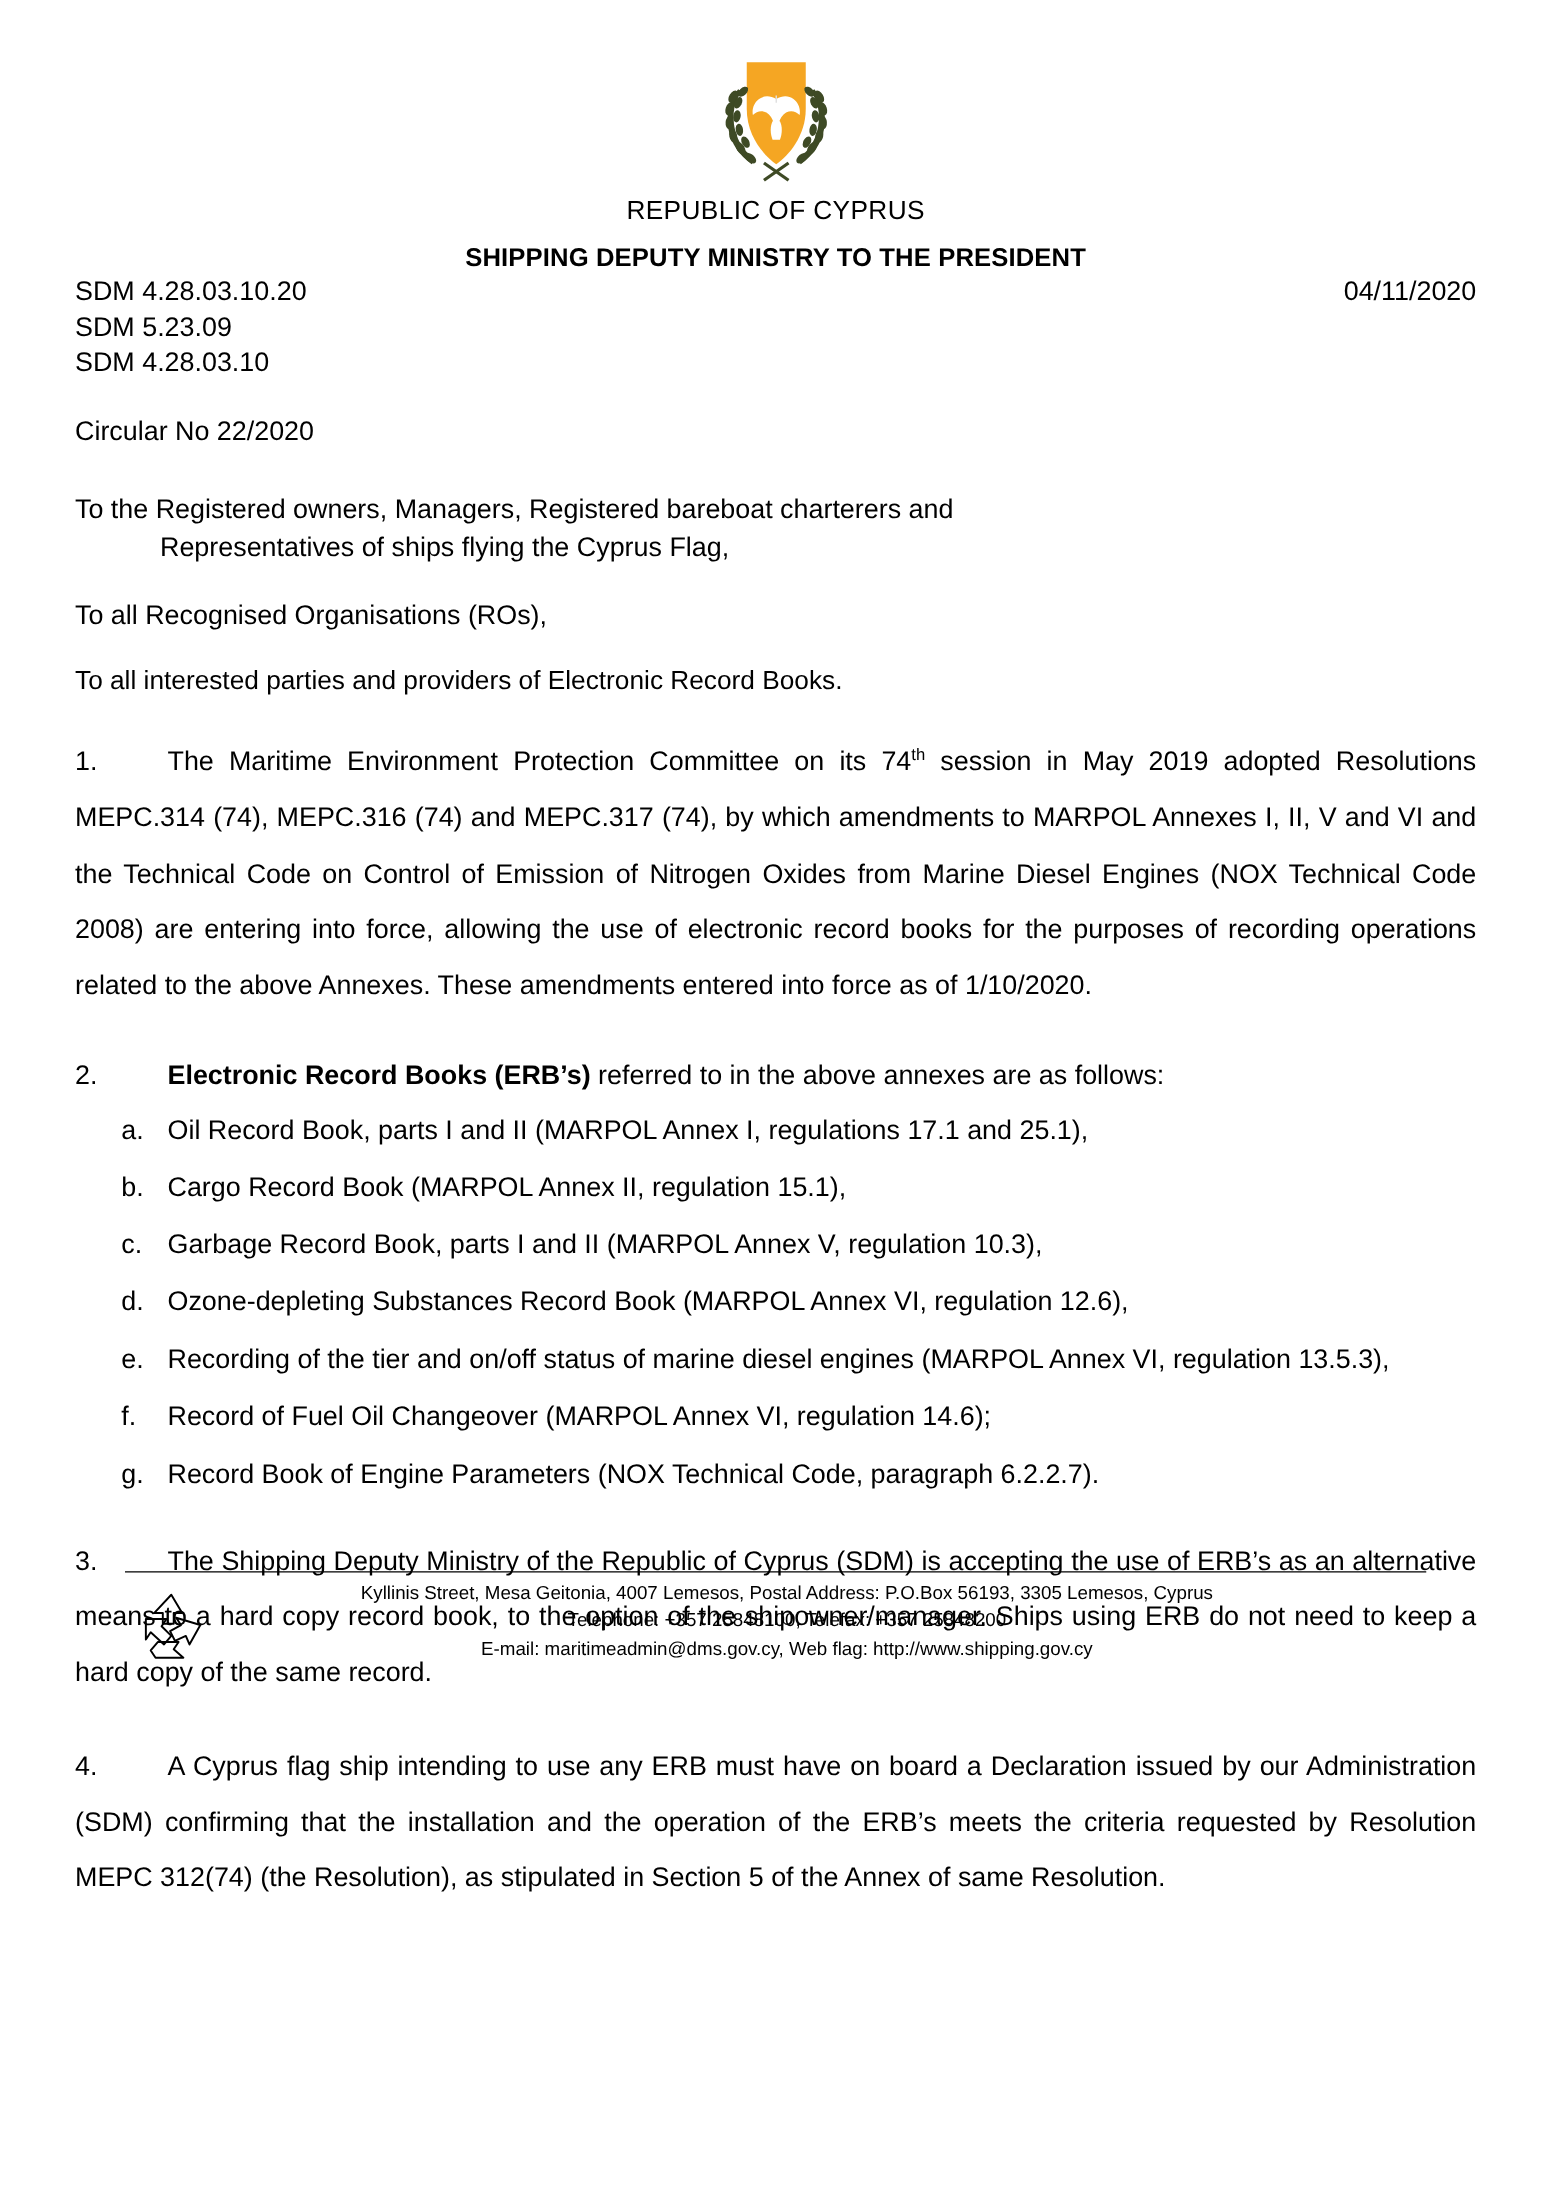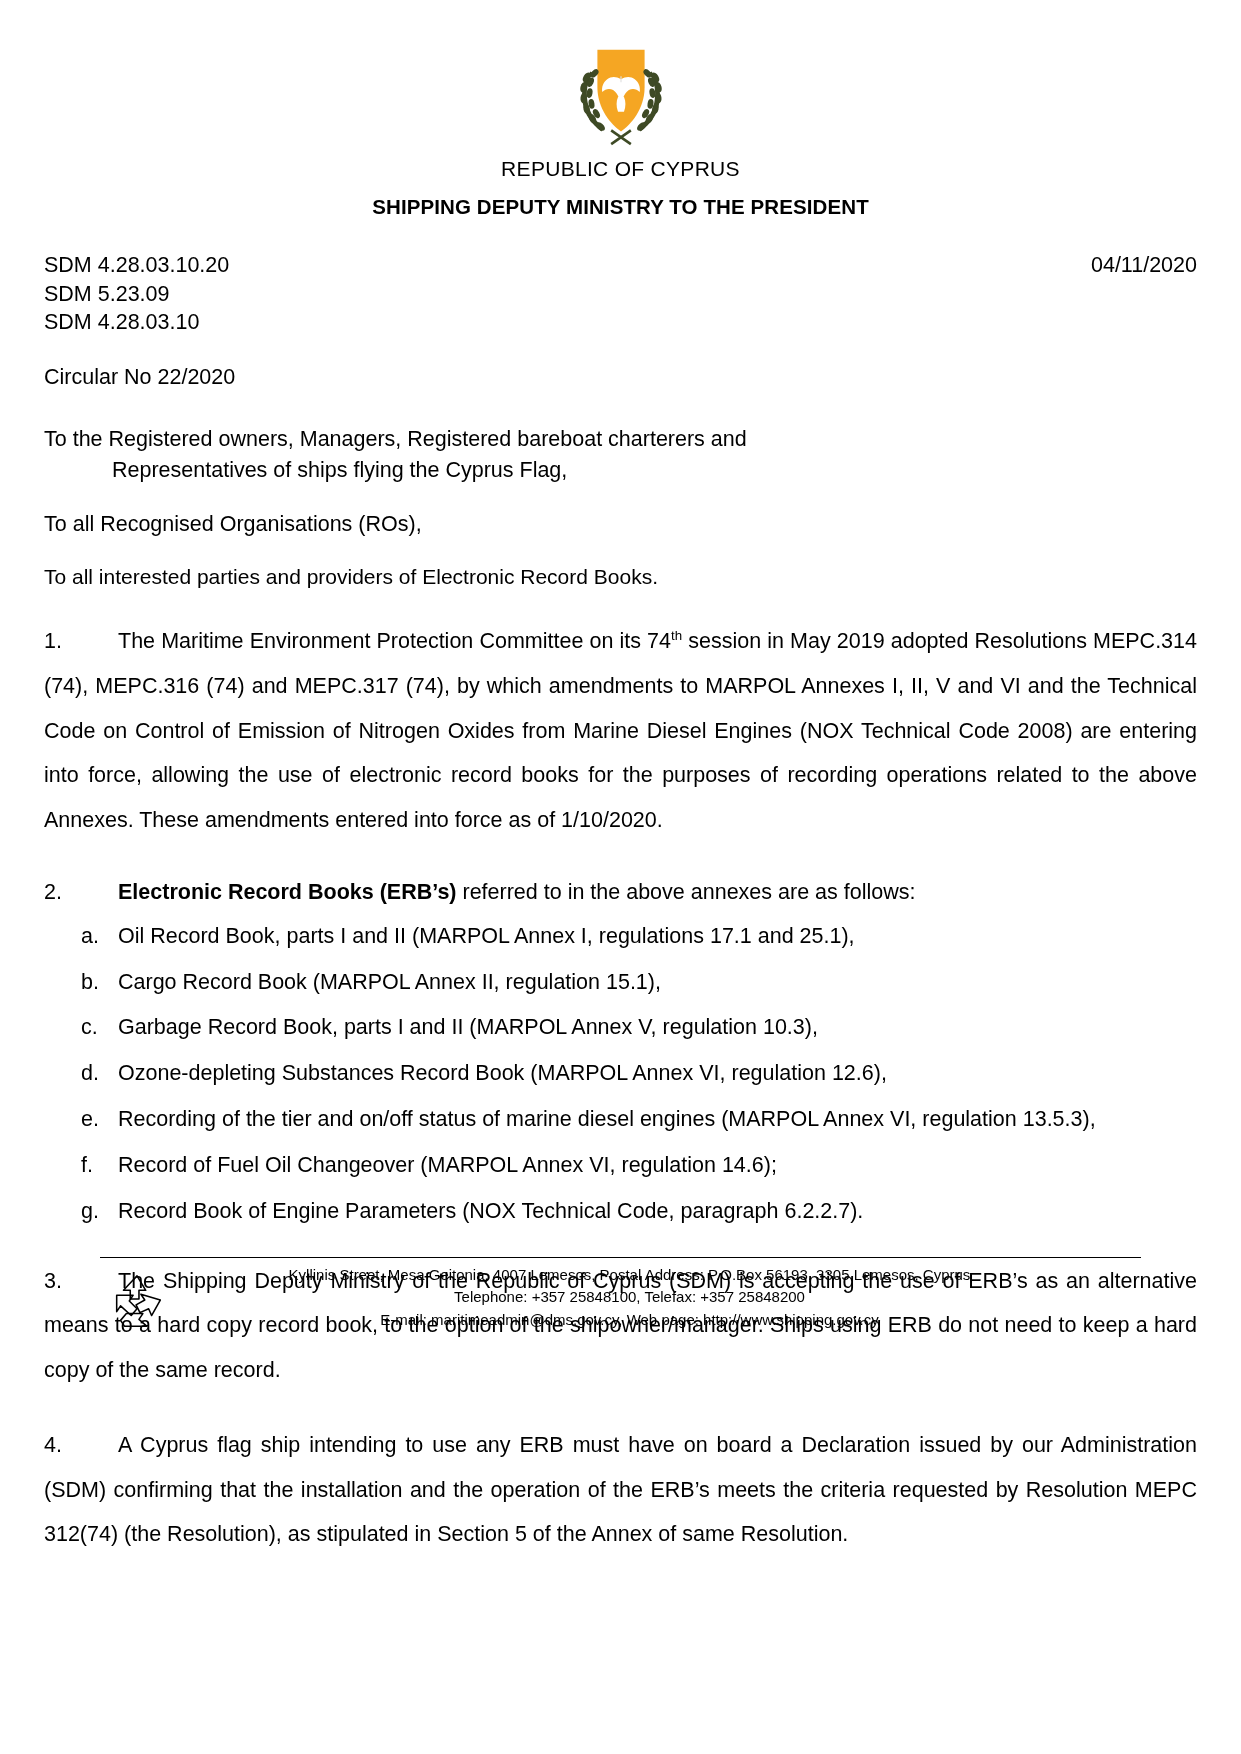--- a/index.html
+++ b/index.html
@@ -14,21 +14,21 @@
     color: #000000;
     position: relative;
     overflow: hidden;
   }
   .page {
     position: absolute;
     left: 0; top: 0;
     width: 1241px;
     height: 1344px;
     box-sizing: border-box;
-    padding: 0 44px;
+    padding: 0 60px;
   }
 
   
   .emblem-wrap {
     padding-top: 36px;
     display: flex;
     justify-content: center;
   }
   .emblem {
     width: 118px;
@@ -45,21 +45,20 @@
   .org-ministry {
     text-align: center;
     font-size: 20.5px;
     font-weight: bold;
     margin-top: 13px;
     letter-spacing: 0.1px;
   }
 
   
   .ref-block {
-    margin-top: 32px;
     position: relative;
     font-size: 21.5px;
     line-height: 1.33;
   }
   .ref-lines { display: block; }
   .ref-date {
     position: absolute;
     right: 0;
     top: 0;
     font-size: 21.5px;
@@ -309,18 +308,18 @@
         <g fill="none" stroke="#000000" stroke-width="1.6" stroke-linejoin="round">
           <path d="M31 6 L40 21 L33 21 L33 30 L24 30 L24 21 L17 21 Z"></path>
           <path d="M10 26 L27 26 L23 32 L31 40 L25 47 L14 37 L10 43 Z"></path>
           <path d="M55 31 L46 47 L43 40 L34 44 L30 36 L39 31 L35 25 Z"></path>
           <path d="M20 45 L37 45 L33 51 L41 58 L18 58 L14 52 Z"></path>
         </g>
       </svg>
       <div class="footer-text">
         <div>Kyllinis Street, Mesa Geitonia, 4007 Lemesos, Postal Address: P.O.Box 56193, 3305 Lemesos, Cyprus</div>
         <div>Telephone: +357 25848100, Telefax: +357 25848200</div>
-        <div>E-mail: maritimeadmin@dms.gov.cy, Web page: http://www.shipping.gov.cy</div>
+        <div>E-mail: maritimeadmin@dms.gov.cy, Web flag: http://www.shipping.gov.cy</div>
       </div>
     </div>
   </div>
 
 </div>
 
 </body></html>

